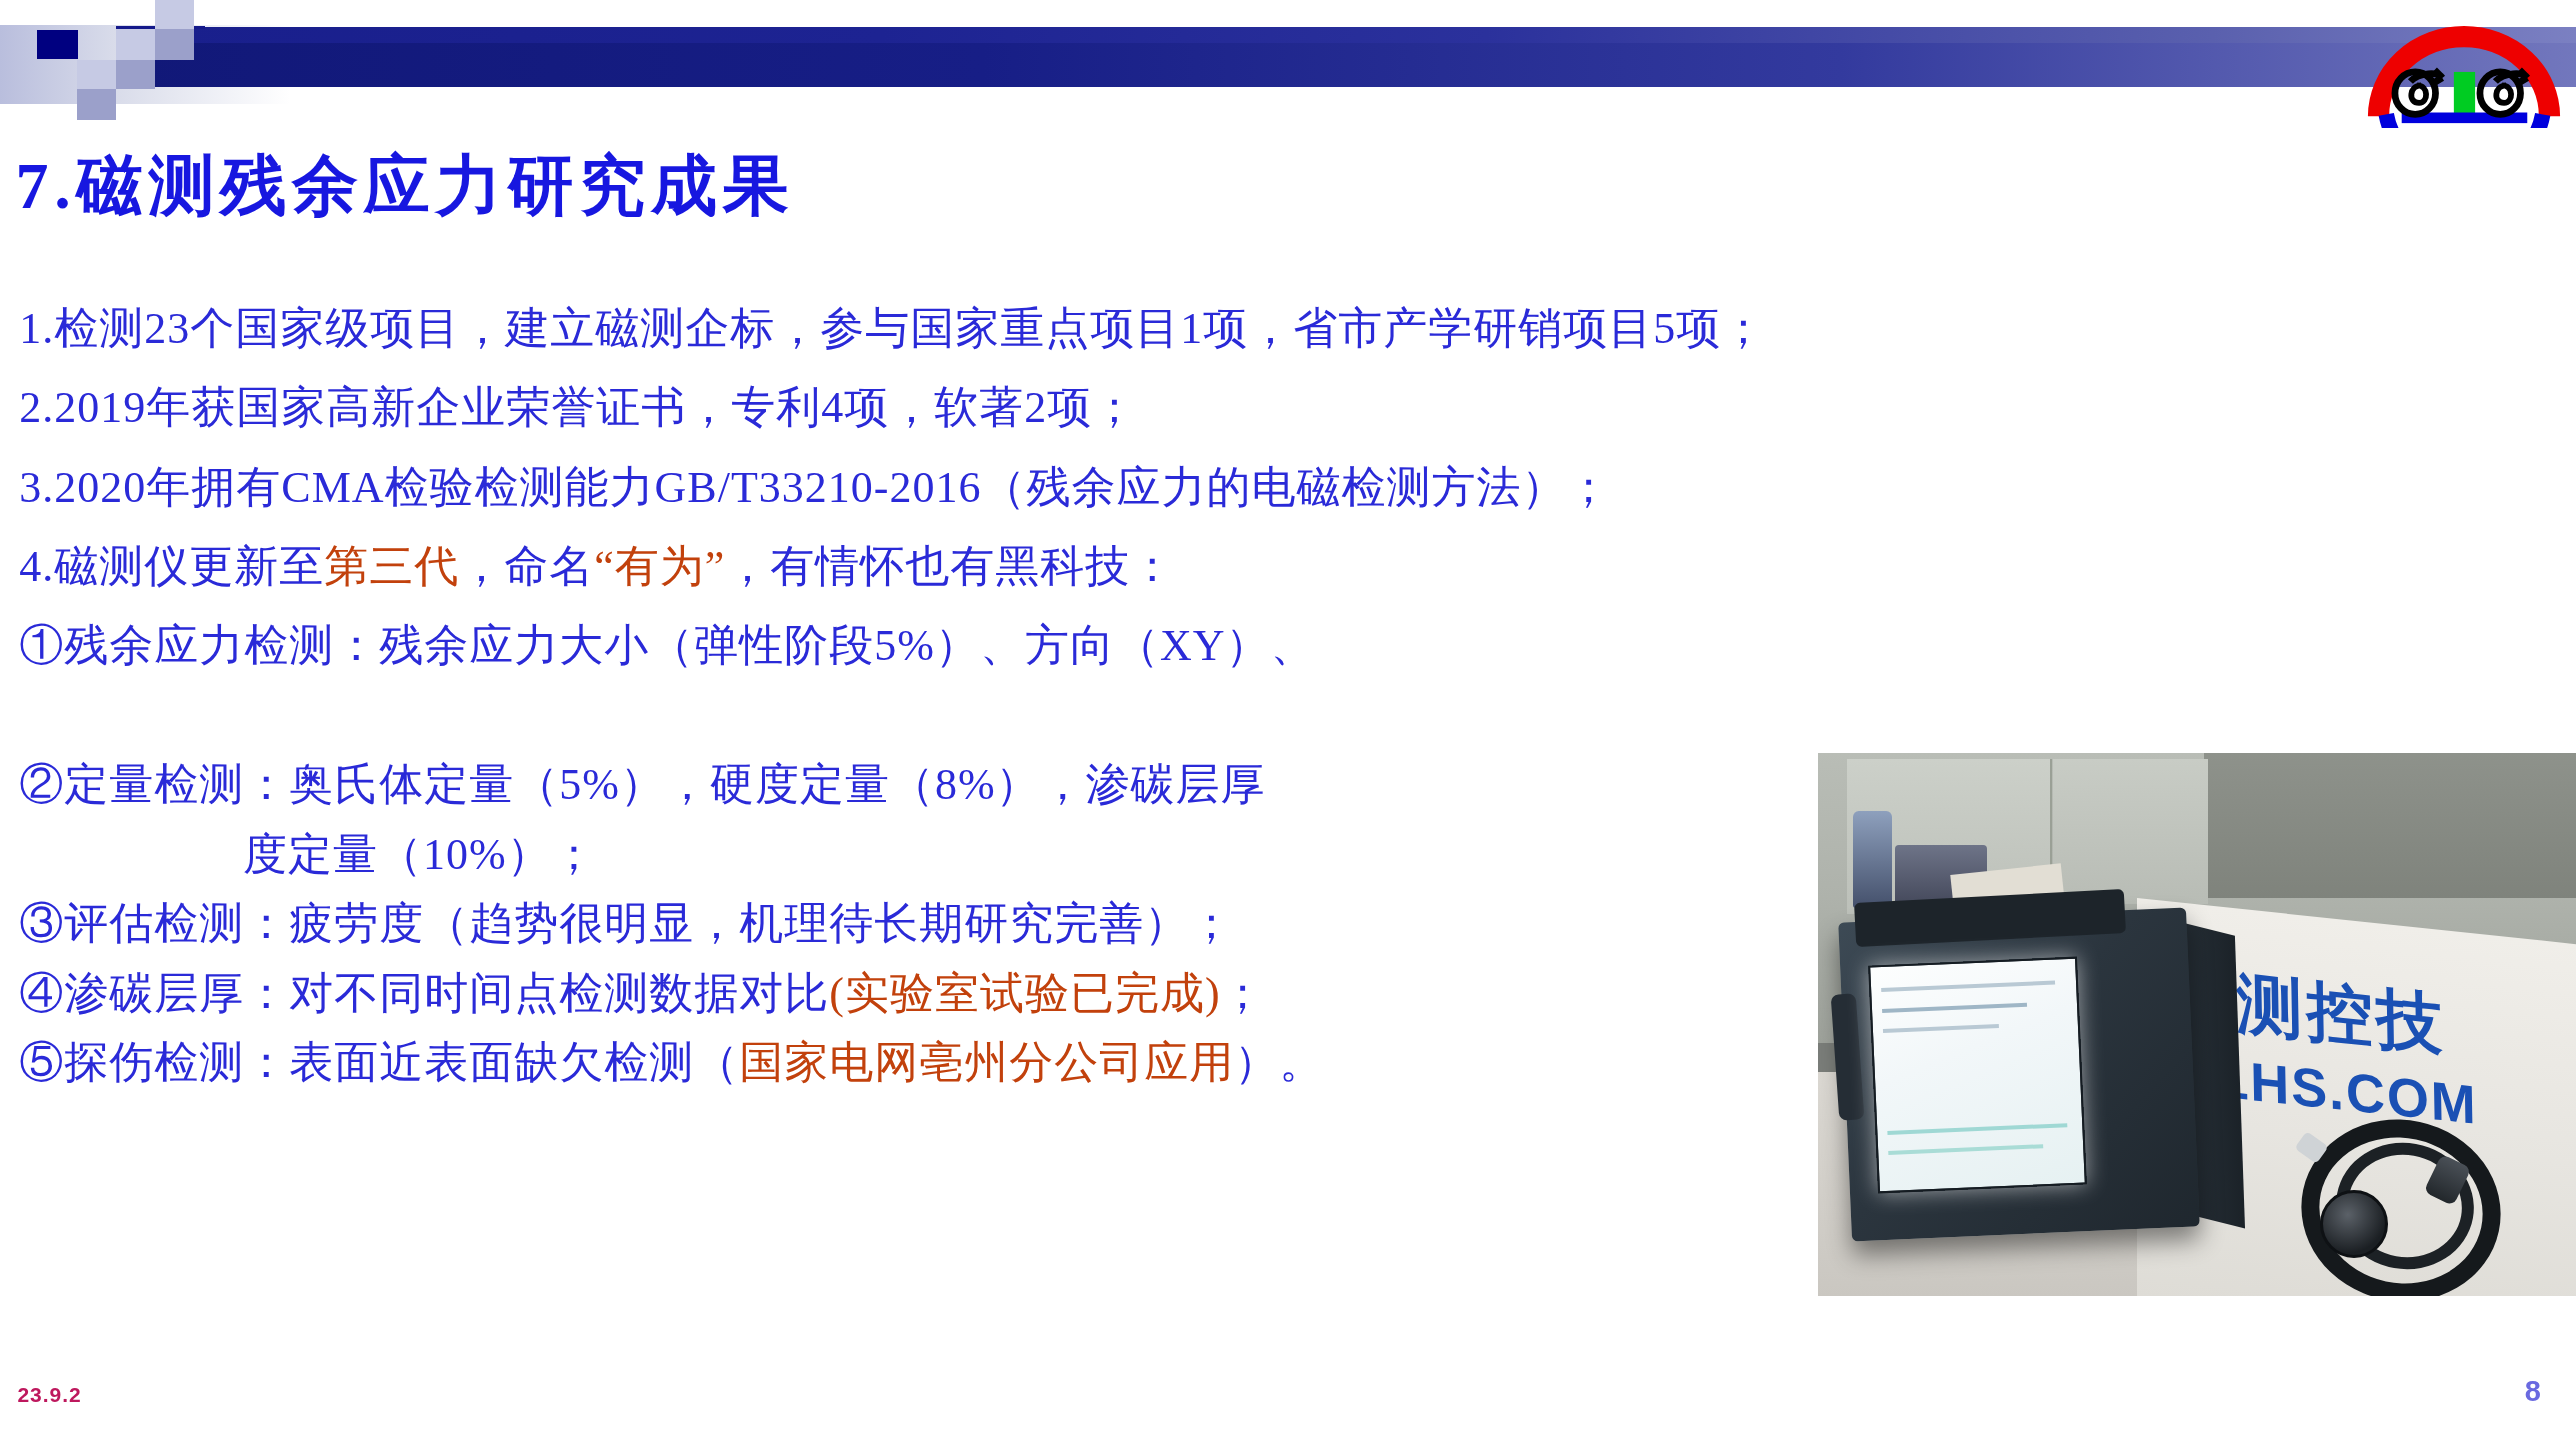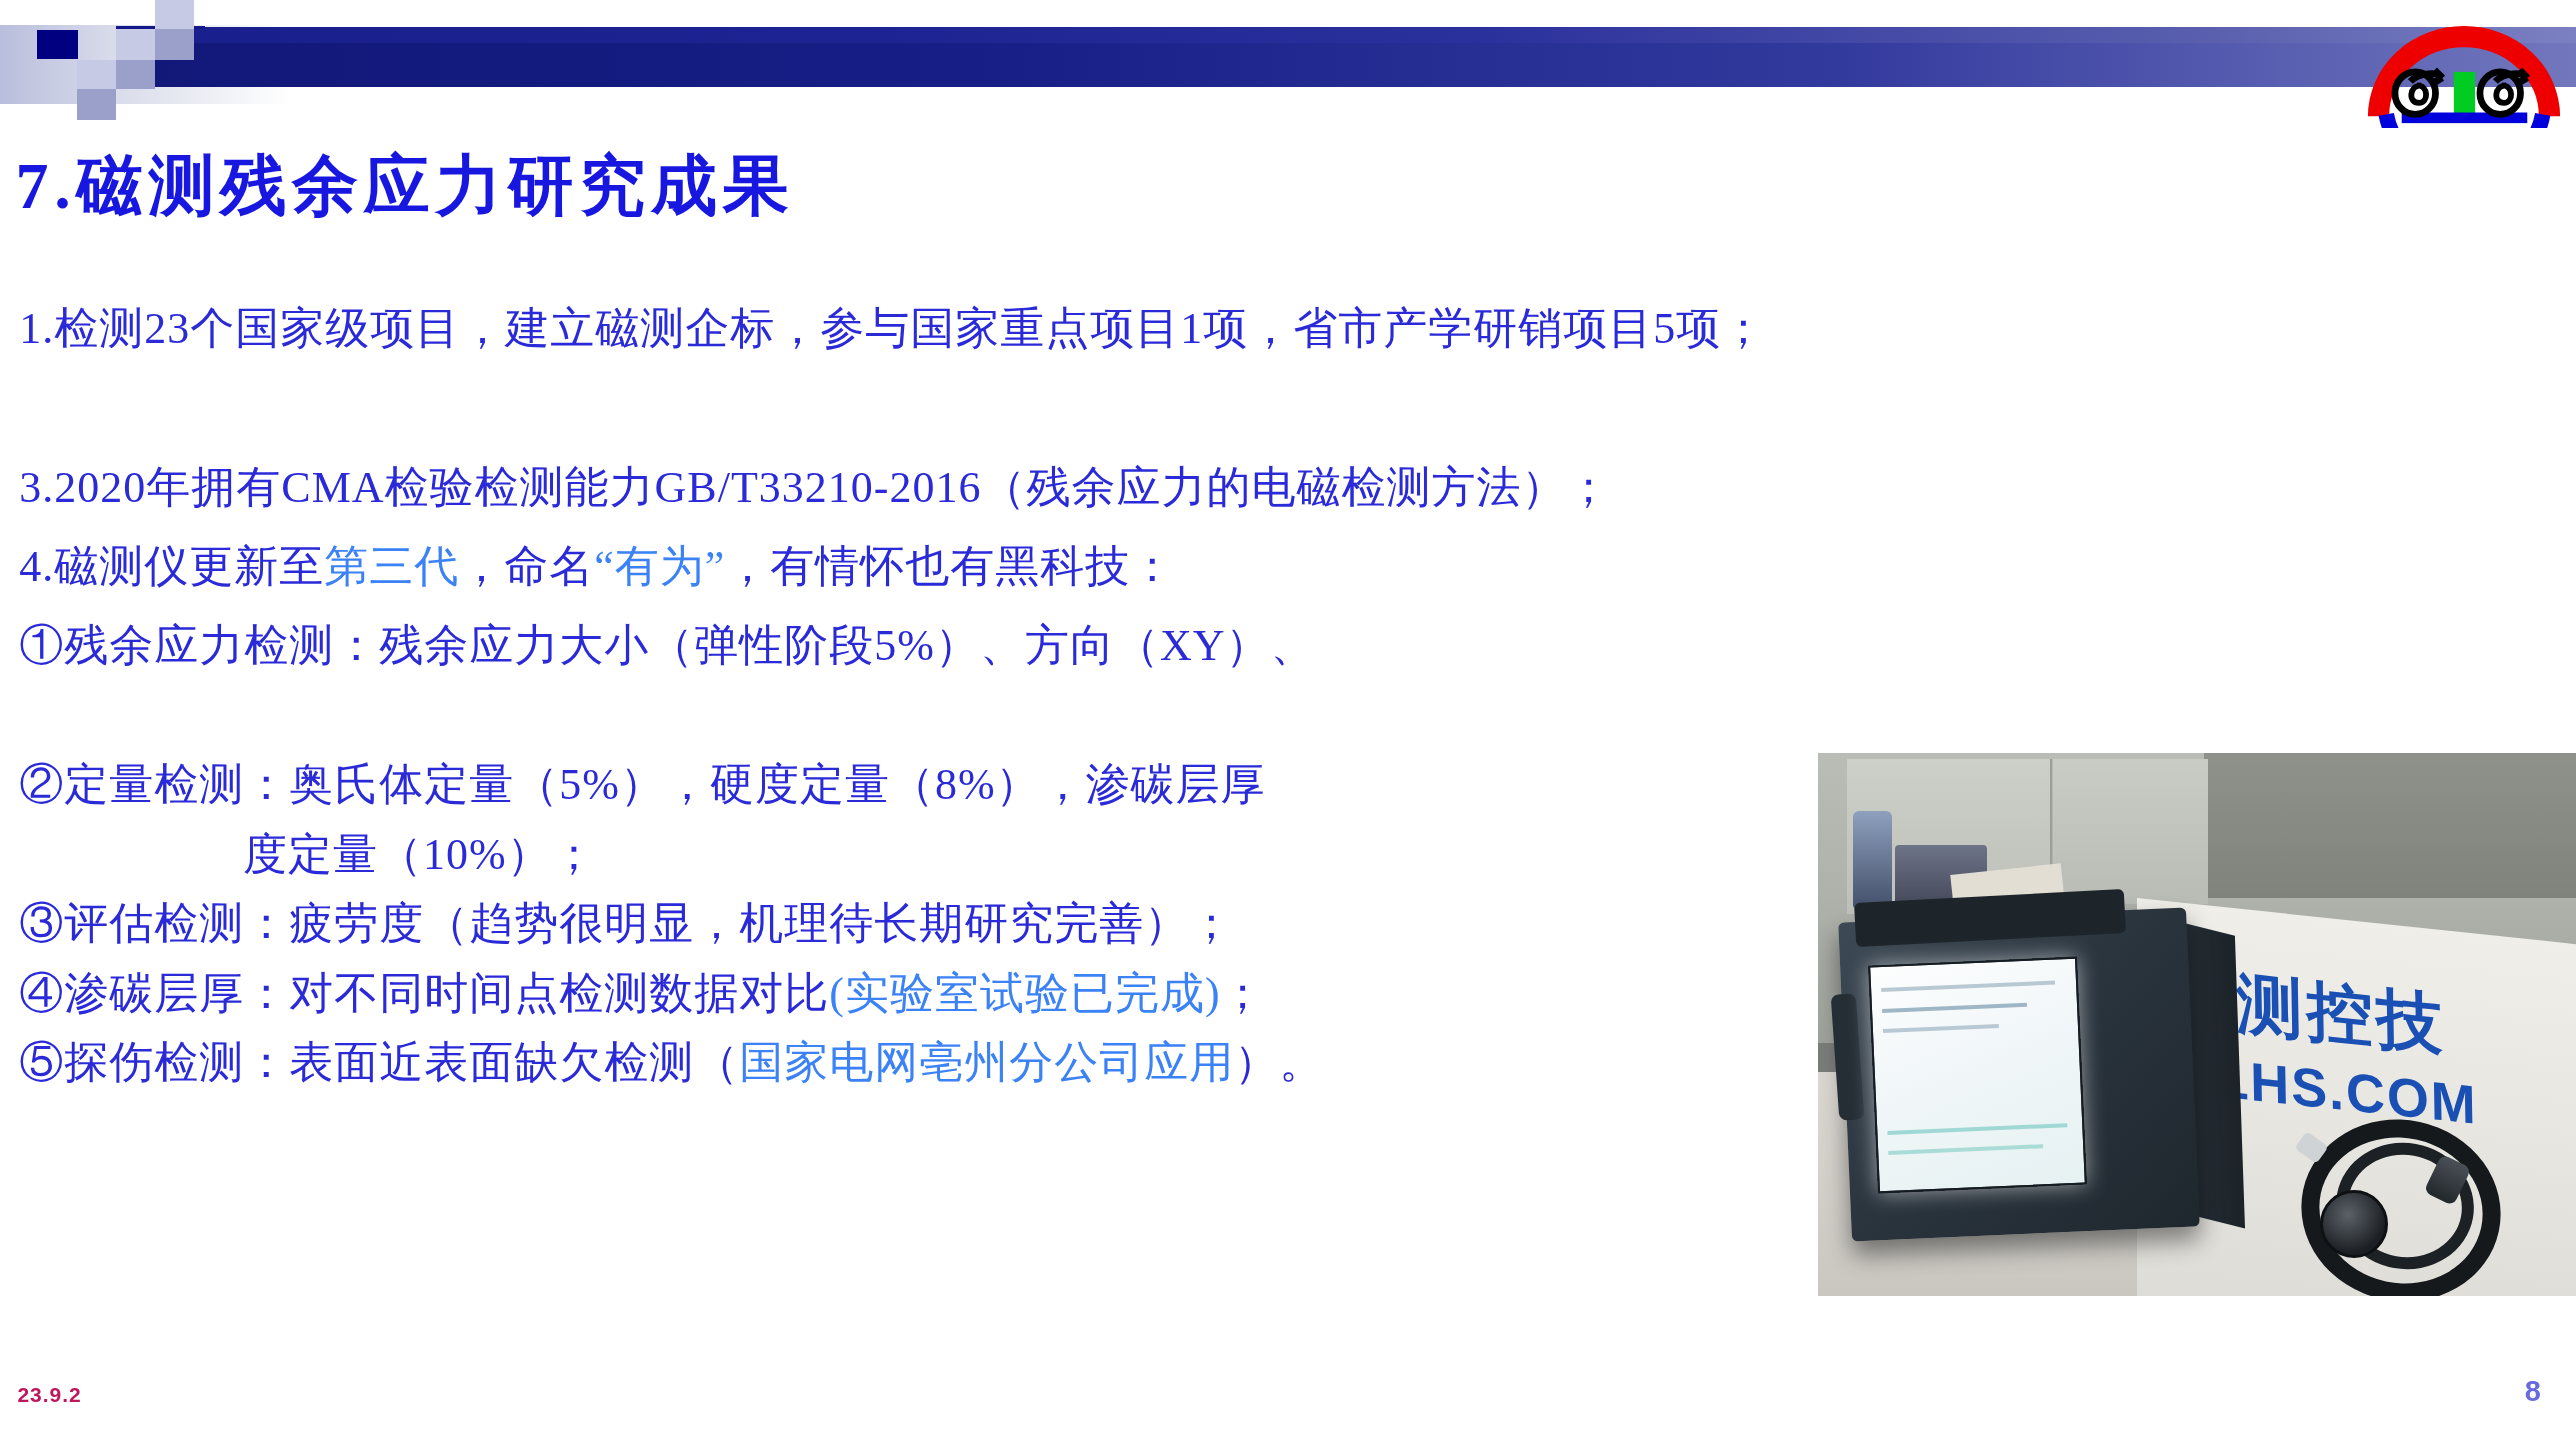--- a/index.html
+++ b/index.html
@@ -48,21 +48,21 @@
   .ln{
     position:absolute;
     font-family:"Liberation Serif","DejaVu Serif",serif;
     color:#2a2ad8;
     white-space:nowrap;
     line-height:1.0;
   }
   .num{font-size:44px;left:19.3px;letter-spacing:1px;}
   .sub{font-size:44px;left:19.3px;letter-spacing:1px;}
   .subind{font-size:44px;left:243px;letter-spacing:1px;}
-  .red{color:#3b82f6;}
+  .red{color:#c2410c;}
 
   
   .photo{
     position:absolute;left:1818px;top:753px;width:758px;height:543px;
     overflow:hidden;background:#7a7d79;
   }
   .ph-wall{position:absolute;left:0;top:0;width:758px;height:290px;
     background:linear-gradient(to bottom,#b9bdb6 0%,#aeb2ab 50%,#9ea29b 100%);}
   .ph-door{position:absolute;left:29px;top:5.8px;width:203px;height:155px;
     background:linear-gradient(to bottom,#ccd0c9,#bcc0b9);border-right:2.9px solid #9aa096;}
@@ -191,20 +191,23 @@
   </div>
 
   <div class="title">7.磁测残余应力研究成果</div>
 
   <div class="body-wrap">
 
     <div class="ln num" style="top:307px;">
       <span>1.</span><span>检测23个国家级项目，建立磁测企标，参与国家重点项目1项，省市产学研销项目5项；</span>
     </div>
 
+    <div class="ln num" style="top:386px;">
+      <span>2.</span><span>2019年获国家高新企业荣誉证书，专利4项，软著2项；</span>
+    </div>
 
     <div class="ln num" style="top:466px;">
       <span>3.</span><span>2020年拥有CMA检验检测能力GB/T33210-2016（残余应力的电磁检测方法）；</span>
     </div>
 
     <div class="ln num" style="top:545px;">
       <span>4.</span><span>磁测仪更新至</span><span class="red">第三代</span><span>，命名</span><span class="red">“有为”</span><span>，有情怀也有黑科技：</span>
     </div>
 
     <div class="ln sub" style="top:624px;">

